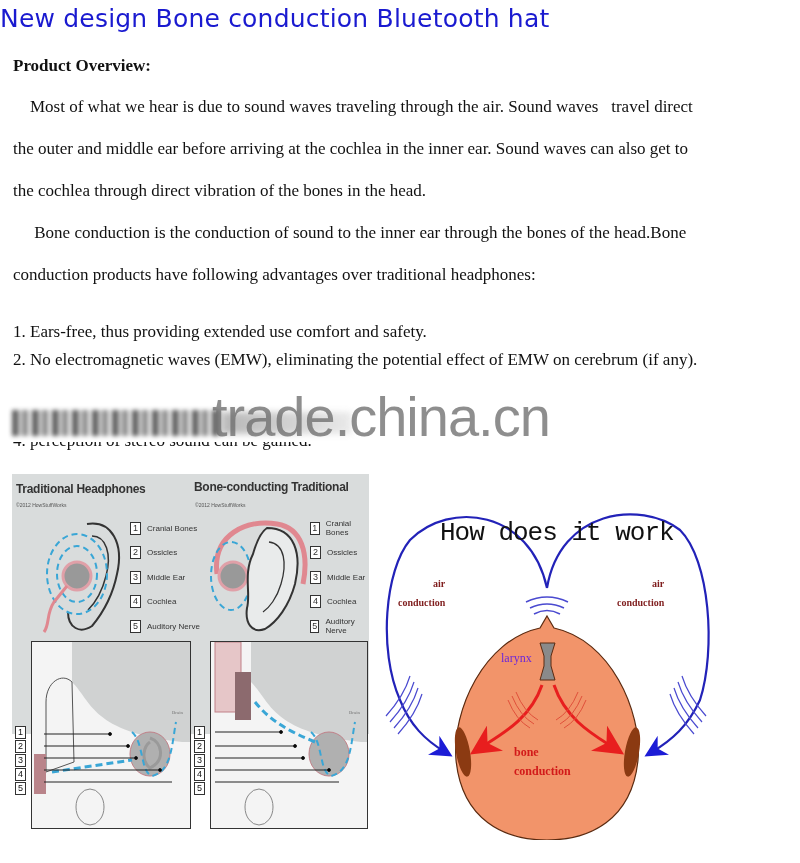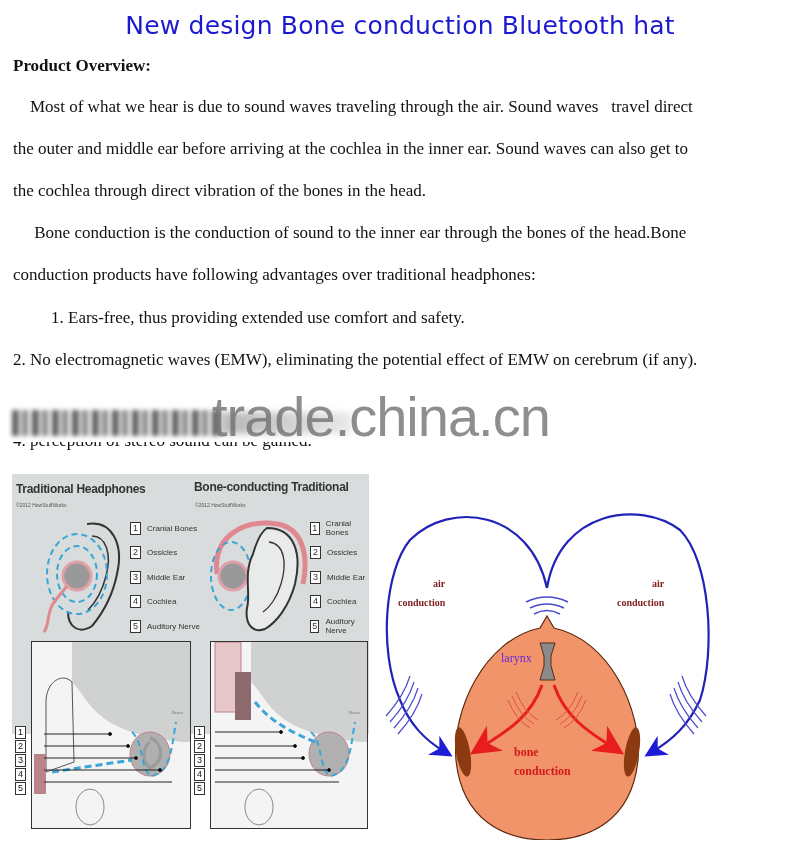--- a/index.html
+++ b/index.html
@@ -1,17 +1,17 @@
 <!DOCTYPE html>
 <html><head>
 <meta charset="utf-8">
 <style>
   html, body { margin:0; padding:0; background:#ffffff; }
   body { width:800px; height:863px; position:relative; overflow:hidden; font-family:"Liberation Serif", serif; color:#111; }
-  .title { position:absolute; left:0; top:11px; width:800px; text-align:center; font-family:"DejaVu Sans", sans-serif; font-size:25px; color:#1a1ad0; letter-spacing:0.2px; }
+  .title { position:absolute; left:0; top:4px; width:800px; text-align:left; font-family:"DejaVu Sans", sans-serif; font-size:25px; color:#1a1ad0; letter-spacing:0.2px; }
   .heading { position:absolute; left:13px; top:56px; font-weight:bold; font-size:17px; }
   .line { position:absolute; left:13px; font-size:17px; white-space:nowrap; }
   .watermark { position:absolute; left:212px; top:384px; font-family:"Liberation Sans", sans-serif; font-size:56px; color:rgba(110,110,110,0.78); letter-spacing:-1px; }
   .blur-bar { position:absolute; left:12px; top:410px; width:210px; height:26px; background:repeating-linear-gradient(90deg,#444 0 6px,#bbb 6px 11px,#777 11px 16px,#eee 16px 20px); filter:blur(2px); opacity:0.85; }
   .blur-bar2 { position:absolute; left:222px; top:412px; width:130px; height:22px; background:linear-gradient(90deg,#888,#ddd); filter:blur(3px); opacity:0.6; }
   .pt4 { position:absolute; left:13px; top:431px; font-size:17px; white-space:nowrap; clip-path:inset(55% 0 0 0); }
   
   .illus { position:absolute; left:12px; top:474px; width:357px; height:260px; background:#d9dcdc; }
   .ill-h { position:absolute; font-family:"Liberation Sans", sans-serif; font-weight:bold; font-size:12px; color:#333; letter-spacing:-0.3px; }
   .ill-c { position:absolute; font-family:"Liberation Sans", sans-serif; font-size:5px; color:#555; }
@@ -34,21 +34,21 @@
 
 <div class="title">New design   Bone conduction Bluetooth hat</div>
 
 <div class="heading">Product Overview:</div>
 
 <div class="line" style="top:97px; white-space:pre;">    Most of what we hear is due to sound waves traveling through the air. Sound waves   travel direct</div>
 <div class="line" style="top:139px;">the outer and middle ear before arriving at the cochlea in the inner ear. Sound waves can also get to</div>
 <div class="line" style="top:181px;">the cochlea through direct vibration of the bones in the head.</div>
 <div class="line" style="top:223px; white-space:pre;">     Bone conduction is the conduction of sound to the inner ear through the bones of the head.Bone</div>
 <div class="line" style="top:265px;">conduction products have following advantages over traditional headphones:</div>
-<div class="line" style="top:308px;margin-left:38px;">1. Ears-free, thus providing extended use comfort and safety.</div>
+<div class="line" style="top:322px;">1. Ears-free, thus providing extended use comfort and safety.</div>
 <div class="line" style="top:350px;">2. No electromagnetic waves (EMW), eliminating the potential effect of EMW on cerebrum (if any).</div>
 
 <div class="blur-bar"></div>
 <div class="blur-bar2"></div>
 <div class="pt4">4. perception of stereo sound can be gained.</div>
 <div class="watermark">trade.china.cn</div>
 
 <div class="illus">
   <div class="ill-h" style="left:4px; top:8px;">Traditional Headphones</div>
   <div class="ill-c" style="left:4px; top:28px;">©2012 HowStuffWorks</div>
@@ -220,20 +220,21 @@
     <path d="M174 195 C186 230 214 245 234 258" fill="none" stroke="#e81e1e" stroke-width="3" marker-end="url(#ar)"></path>
     <g fill="none" stroke="#e0503a" stroke-width="1">
       <path d="M128 210 Q136 230 150 238"></path>
         <path d="M132 206 Q140 226 154 234"></path>
         <path d="M136 202 Q144 222 158 230"></path>
       <path d="M206 210 Q198 230 184 238"></path>
         <path d="M202 206 Q194 226 180 234"></path>
         <path d="M198 202 Q190 222 176 230"></path>
     </g>
   </svg>
+  <div class="d-text how">How does it work</div>
   <div class="d-text air" style="left:18px; top:84px;">
     <div>air</div>
       <div>conduction</div>
   </div>
   <div class="d-text air" style="left:237px; top:84px;">
     <div>air</div>
       <div>conduction</div>
   </div>
   <div class="d-text larynx" style="left:121px; top:161px;">larynx</div>
   <div class="d-text bone" style="left:134px; top:253px;">

